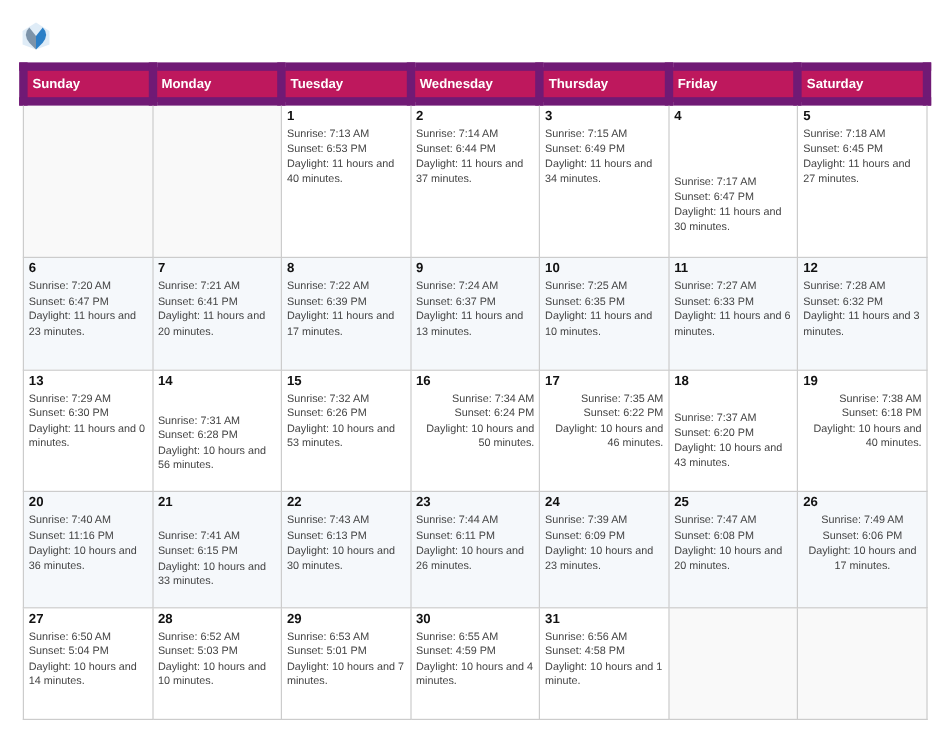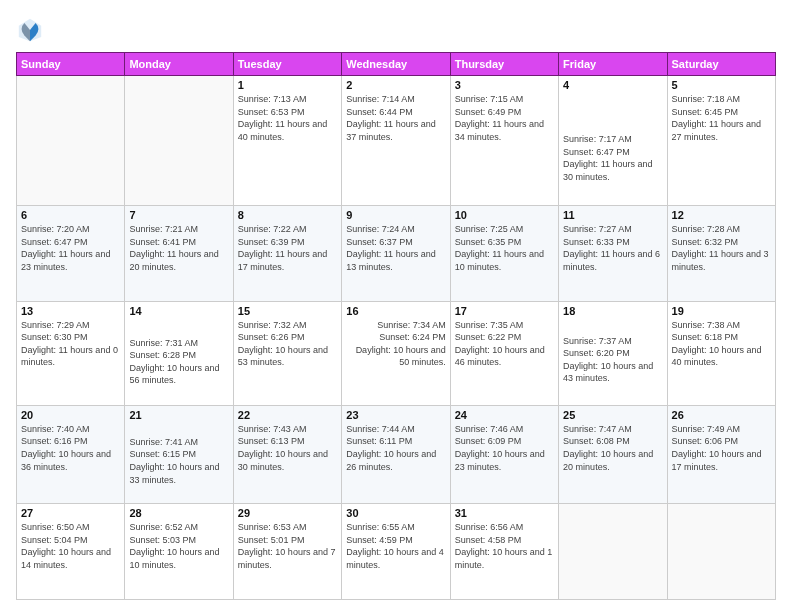--- a/index.html
+++ b/index.html
@@ -57,27 +57,27 @@
       color: #333;
     }
     .calendar {
       flex: 1;
       border: 1px solid #ccc;
       border-collapse: collapse;
       width: 100%;
       table-layout: fixed;
     }
     .calendar th {
-      background: #d946ef;
+      background: #be185d;
       color: #fff;
       font-size: 11px;
       font-weight: bold;
       padding: 5px 4px;
       text-align: left;
-      border: 1px solid #701a75;
+      border: 7px solid #701a75;
     }
     .calendar td {
       border: 1px solid #ccc;
       vertical-align: top;
       padding: 3px 4px;
       font-size: 9.5px;
       color: #333;
       height: 82px;
       background: #fff;
     }
@@ -233,42 +233,42 @@
 Daylight: 10 hours and 53 minutes.</div>
           </td>
           <td>
             <span class="day-num">16</span>
             <div class="day-info" style="white-space: pre-line; text-align: right;">Sunrise: 7:34 AM
 Sunset: 6:24 PM
 Daylight: 10 hours and 50 minutes.</div>
           </td>
           <td>
             <span class="day-num">17</span>
-            <div class="day-info" style="white-space: pre-line;">Sunrise: 7:35 AM
+            <div class="day-info" style="white-space: pre-line; text-align: right;">Sunrise: 7:35 AM
 Sunset: 6:22 PM
 Daylight: 10 hours and 46 minutes.</div>
           </td>
           <td>
             <span class="day-num">18</span>
             <div class="day-info" style="white-space: pre-line; margin-top: 18px;">Sunrise: 7:37 AM
 Sunset: 6:20 PM
 Daylight: 10 hours and 43 minutes.</div>
           </td>
           <td>
             <span class="day-num">19</span>
-            <div class="day-info" style="white-space: pre-line;">Sunrise: 7:38 AM
+            <div class="day-info" style="white-space: pre-line; text-align: right;">Sunrise: 7:38 AM
 Sunset: 6:18 PM
 Daylight: 10 hours and 40 minutes.</div>
           </td>
         </tr>
         <tr>
           <td>
             <span class="day-num">20</span>
             <div class="day-info" style="white-space: pre-line;">Sunrise: 7:40 AM
-Sunset: 6:16 PM
+Sunset: 11:16 PM
 Daylight: 10 hours and 36 minutes.</div>
           </td>
           <td>
             <span class="day-num">21</span>
             <div class="day-info" style="white-space: pre-line; margin-top: 15px;">Sunrise: 7:41 AM
 Sunset: 6:15 PM
 Daylight: 10 hours and 33 minutes.</div>
           </td>
           <td>
             <span class="day-num">22</span>
@@ -277,33 +277,33 @@
 Daylight: 10 hours and 30 minutes.</div>
           </td>
           <td>
             <span class="day-num">23</span>
             <div class="day-info" style="white-space: pre-line;">Sunrise: 7:44 AM
 Sunset: 6:11 PM
 Daylight: 10 hours and 26 minutes.</div>
           </td>
           <td>
             <span class="day-num">24</span>
-            <div class="day-info" style="white-space: pre-line;">Sunrise: 7:46 AM
+            <div class="day-info" style="white-space: pre-line;">Sunrise: 7:39 AM
 Sunset: 6:09 PM
 Daylight: 10 hours and 23 minutes.</div>
           </td>
           <td>
             <span class="day-num">25</span>
             <div class="day-info" style="white-space: pre-line;">Sunrise: 7:47 AM
 Sunset: 6:08 PM
 Daylight: 10 hours and 20 minutes.</div>
           </td>
           <td>
             <span class="day-num">26</span>
-            <div class="day-info" style="white-space: pre-line;">Sunrise: 7:49 AM
+            <div class="day-info" style="white-space: pre-line; text-align: center;">Sunrise: 7:49 AM
 Sunset: 6:06 PM
 Daylight: 10 hours and 17 minutes.</div>
           </td>
         </tr>
         <tr>
           <td>
             <span class="day-num">27</span>
             <div class="day-info" style="white-space: pre-line;">Sunrise: 6:50 AM
 Sunset: 5:04 PM
 Daylight: 10 hours and 14 minutes.</div>

